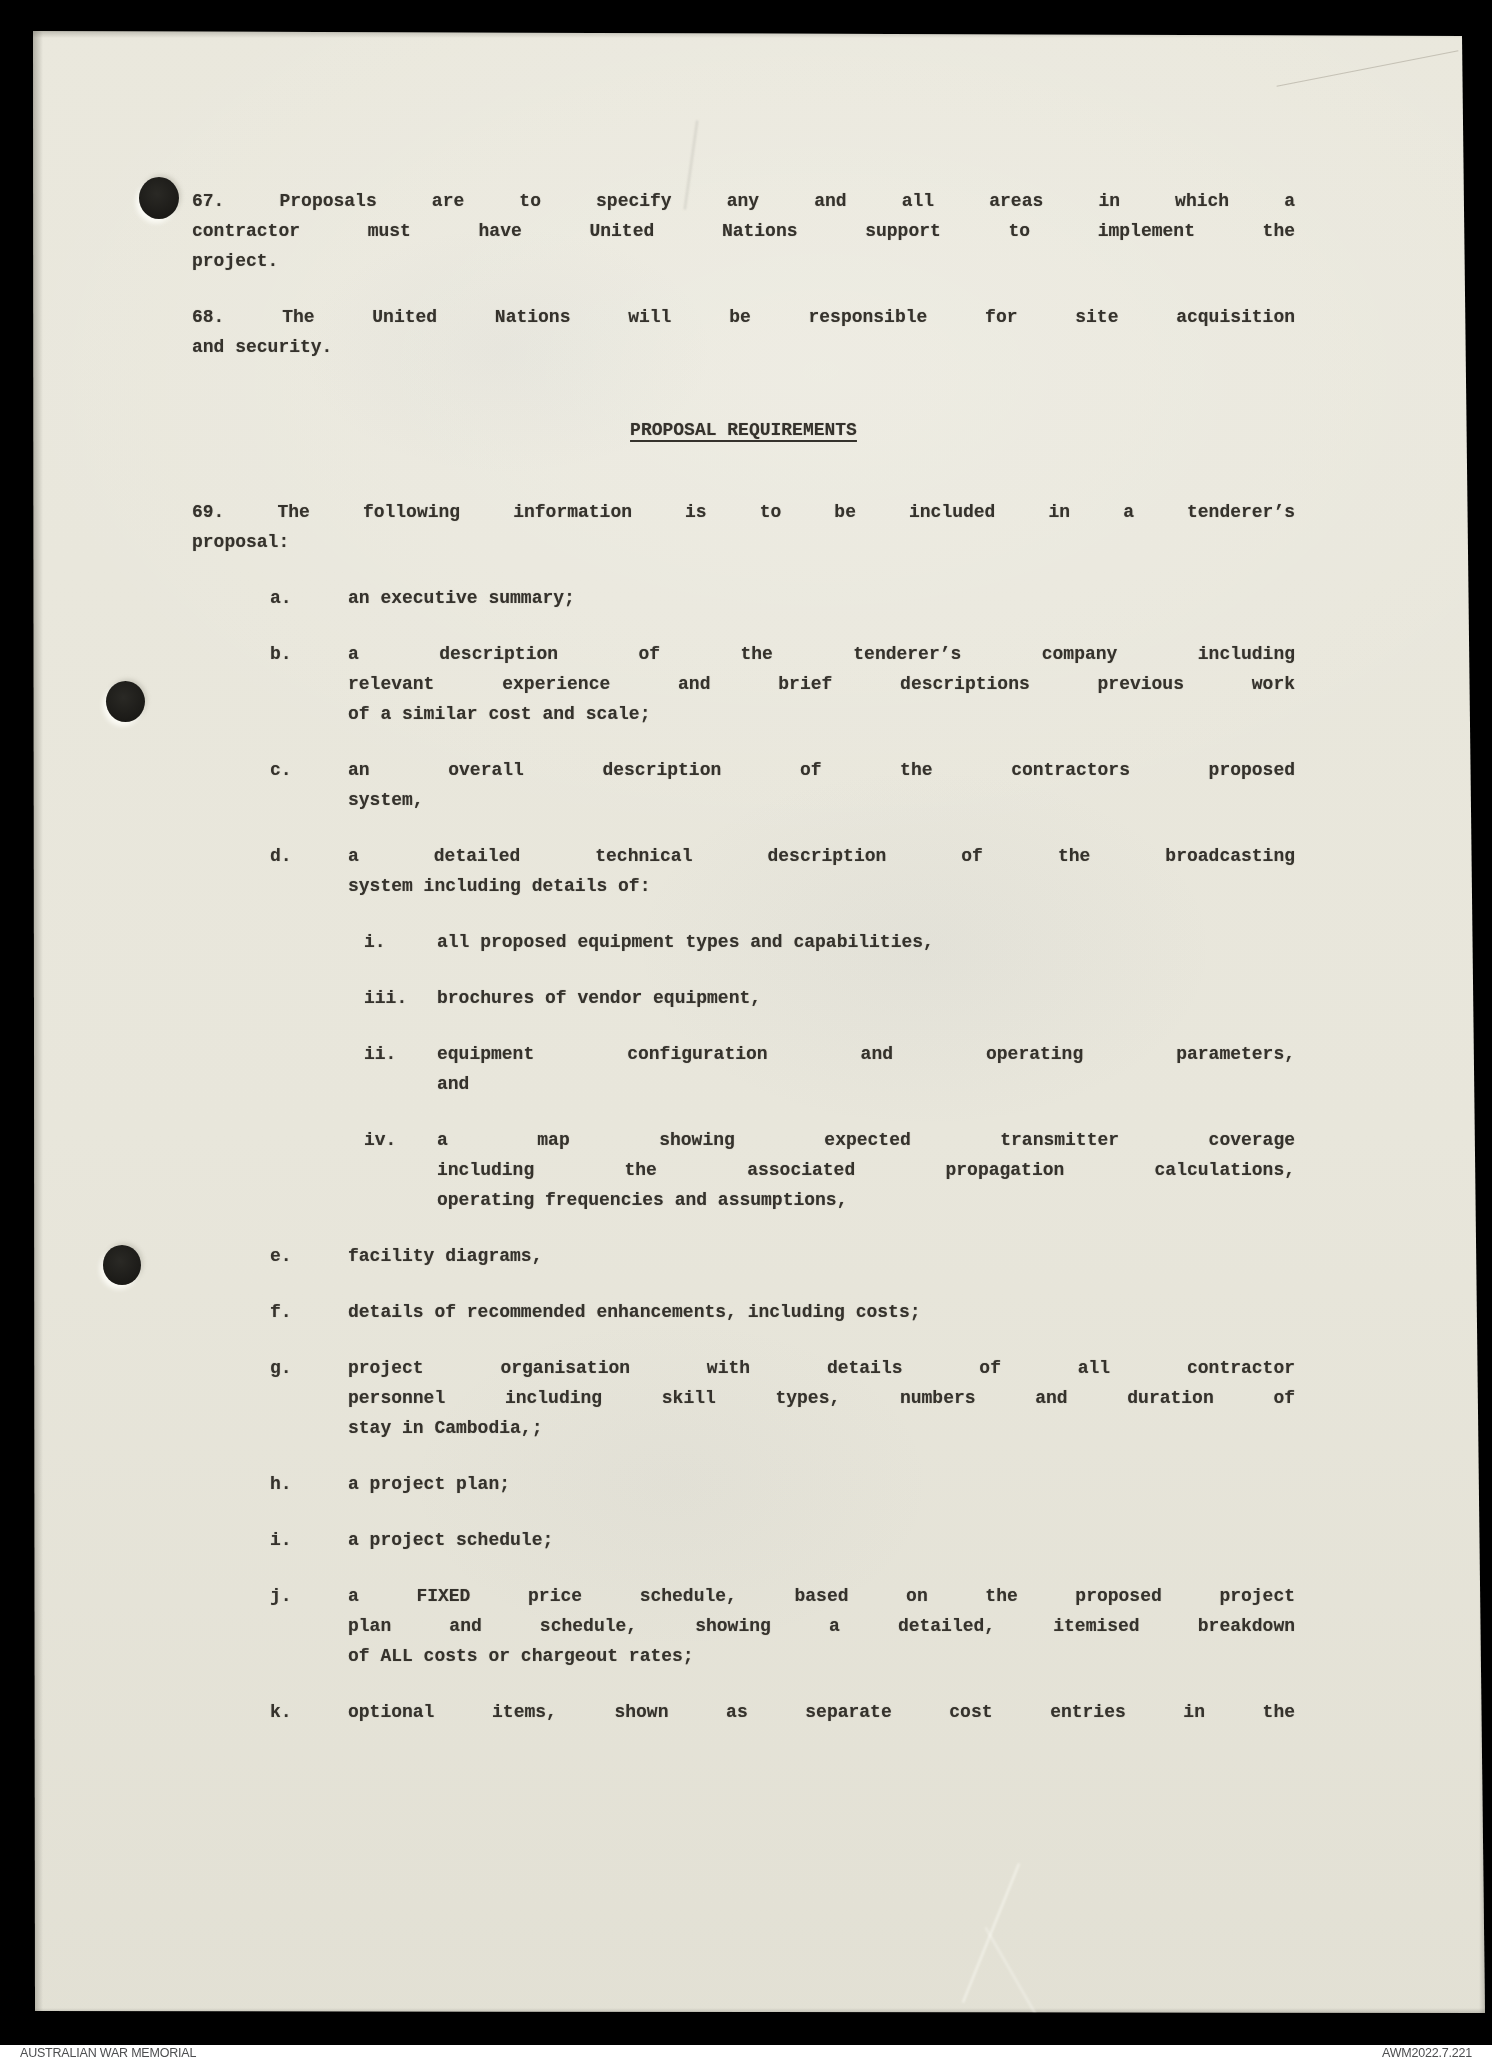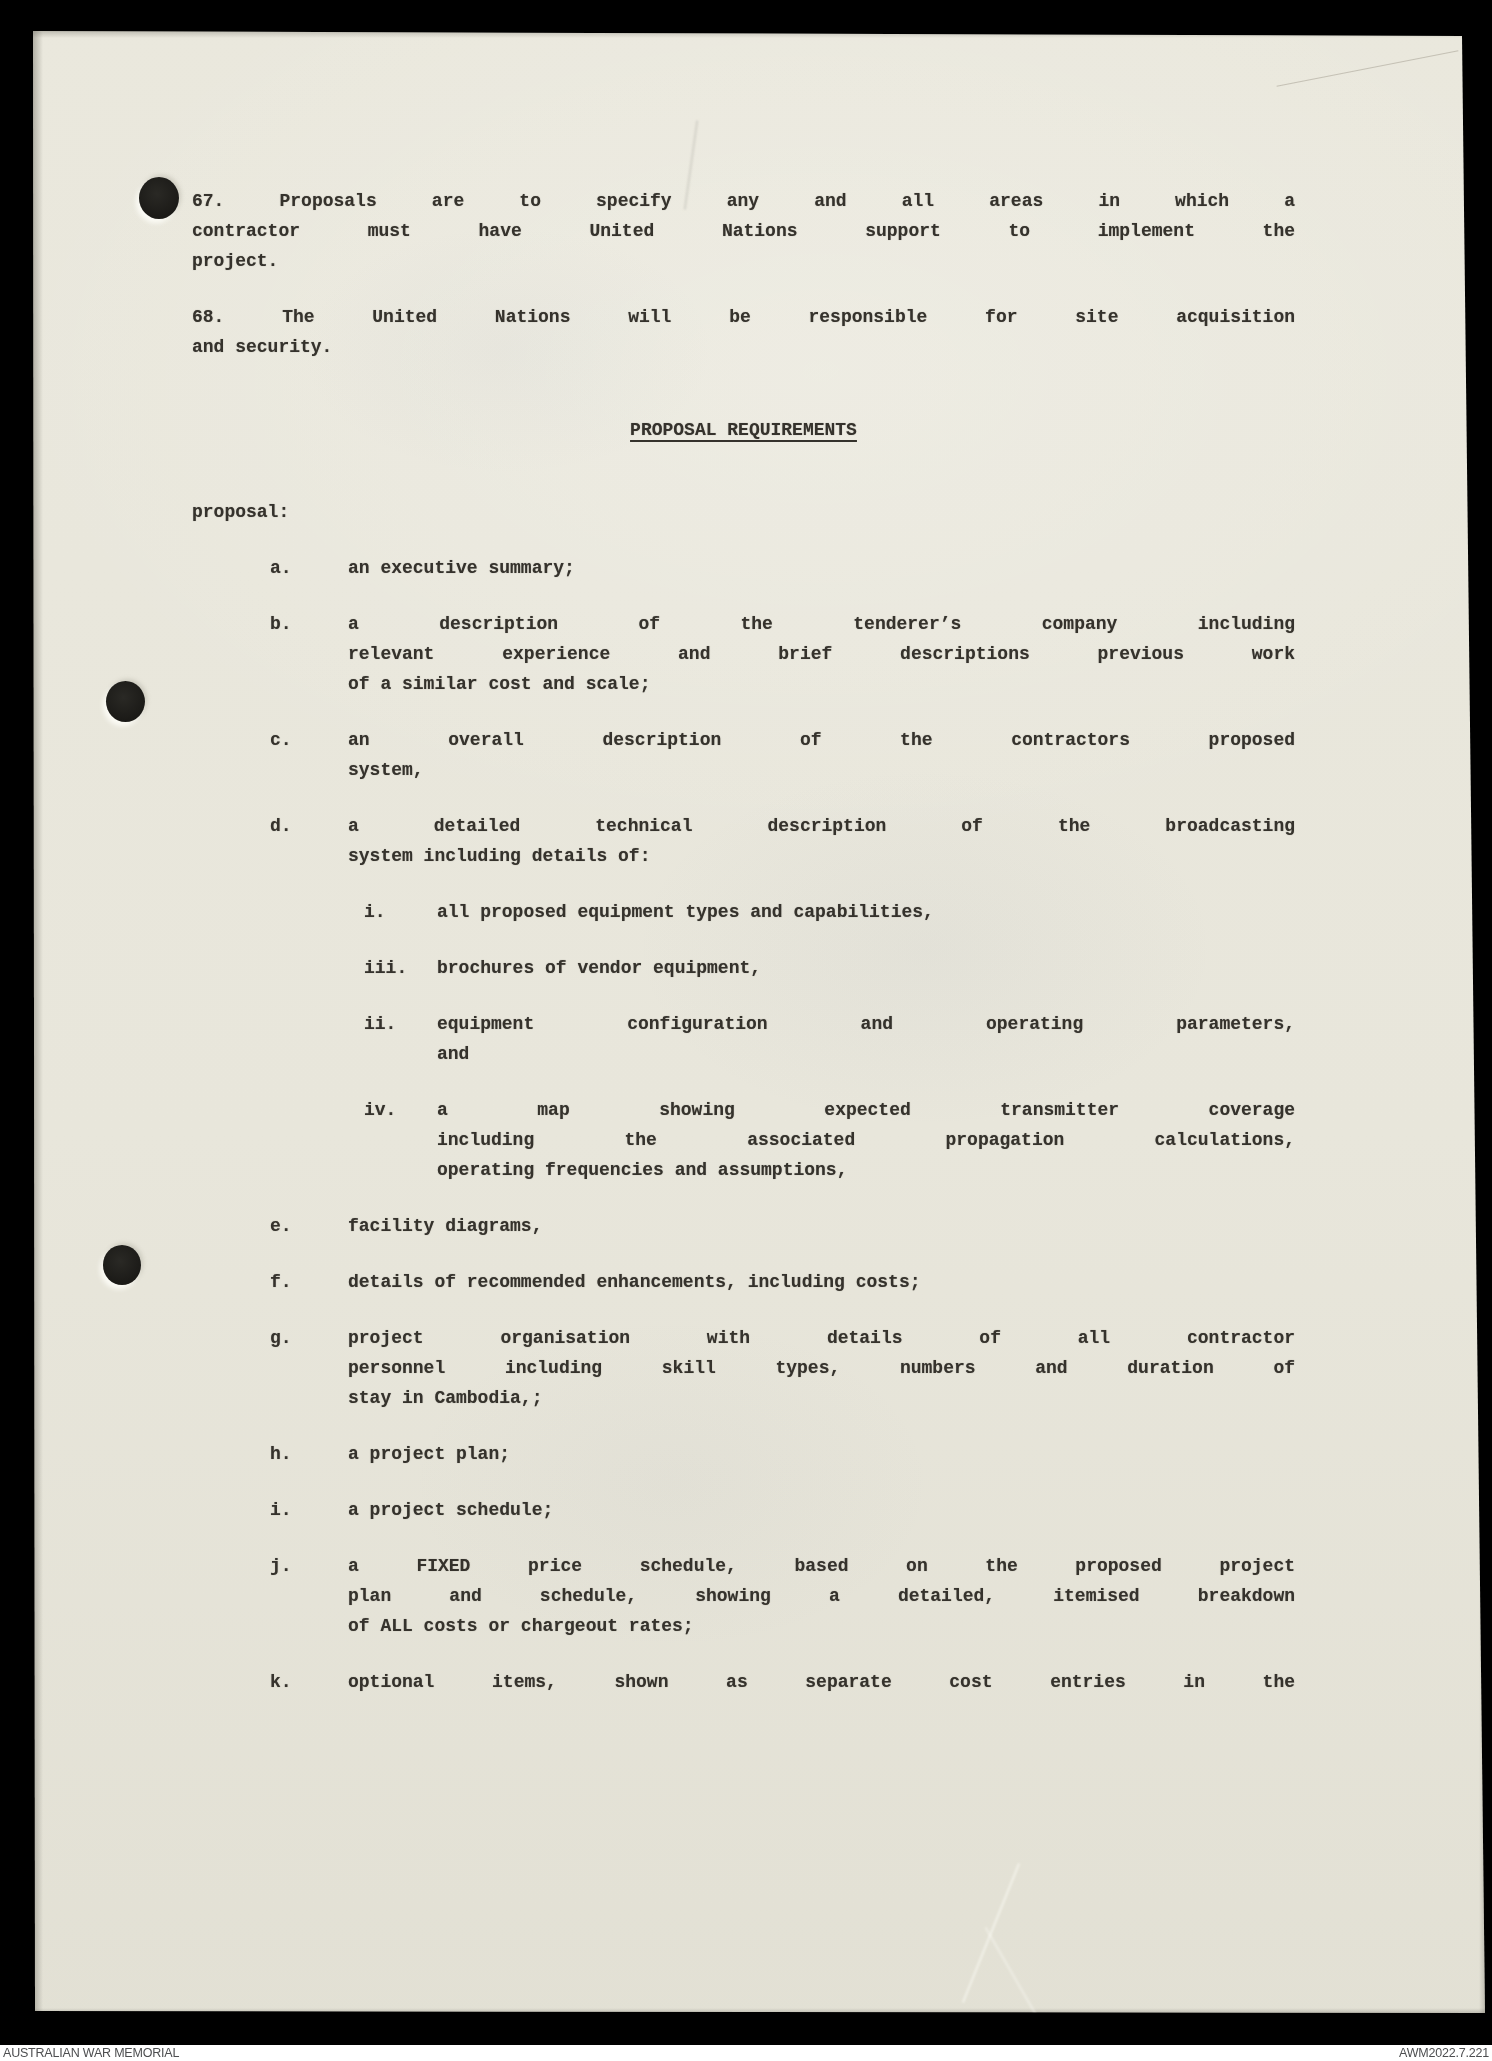--- a/index.html
+++ b/index.html
@@ -83,21 +83,21 @@
   .item > .txt { flex: 1; min-width: 0; }
   
   #footer-bar {
     position: absolute;
     left: 0; right: 0; bottom: 0;
     height: 16px;
     background: #ffffff;
     display: flex;
     justify-content: space-between;
     align-items: center;
-    padding: 0 3px;
+    padding: 0 20px;
     box-sizing: border-box;
     font-family: "Liberation Sans", sans-serif;
     font-size: 12.5px;
     color: #4d4e50;
     letter-spacing: -0.2px;
   }
 </style>
 </head>
 <body>
 
@@ -123,20 +123,21 @@
         <div class="jl">67.  Proposals are to specify any and all areas in which a</div>
         <div class="jl">contractor must have United Nations support to implement the</div>
         <div class="ll">project.</div>
       </div>
       <div class="block para">
         <div class="jl">68.  The United Nations will be responsible for site acquisition</div>
         <div class="ll">and security.</div>
       </div>
       <div class="block heading-block"><span class="heading-text">PROPOSAL REQUIREMENTS</span></div>
       <div class="block para">
+        <div class="jl">69.  The following information is to be included in a tenderer’s</div>
         <div class="ll">proposal:</div>
       </div>
       <div class="block item l1">
         <span class="marker">a.</span>
         <div class="txt">
           <div class="ll">an executive summary;</div>
         </div>
       </div>
       <div class="block item l1">
         <span class="marker">b.</span>

